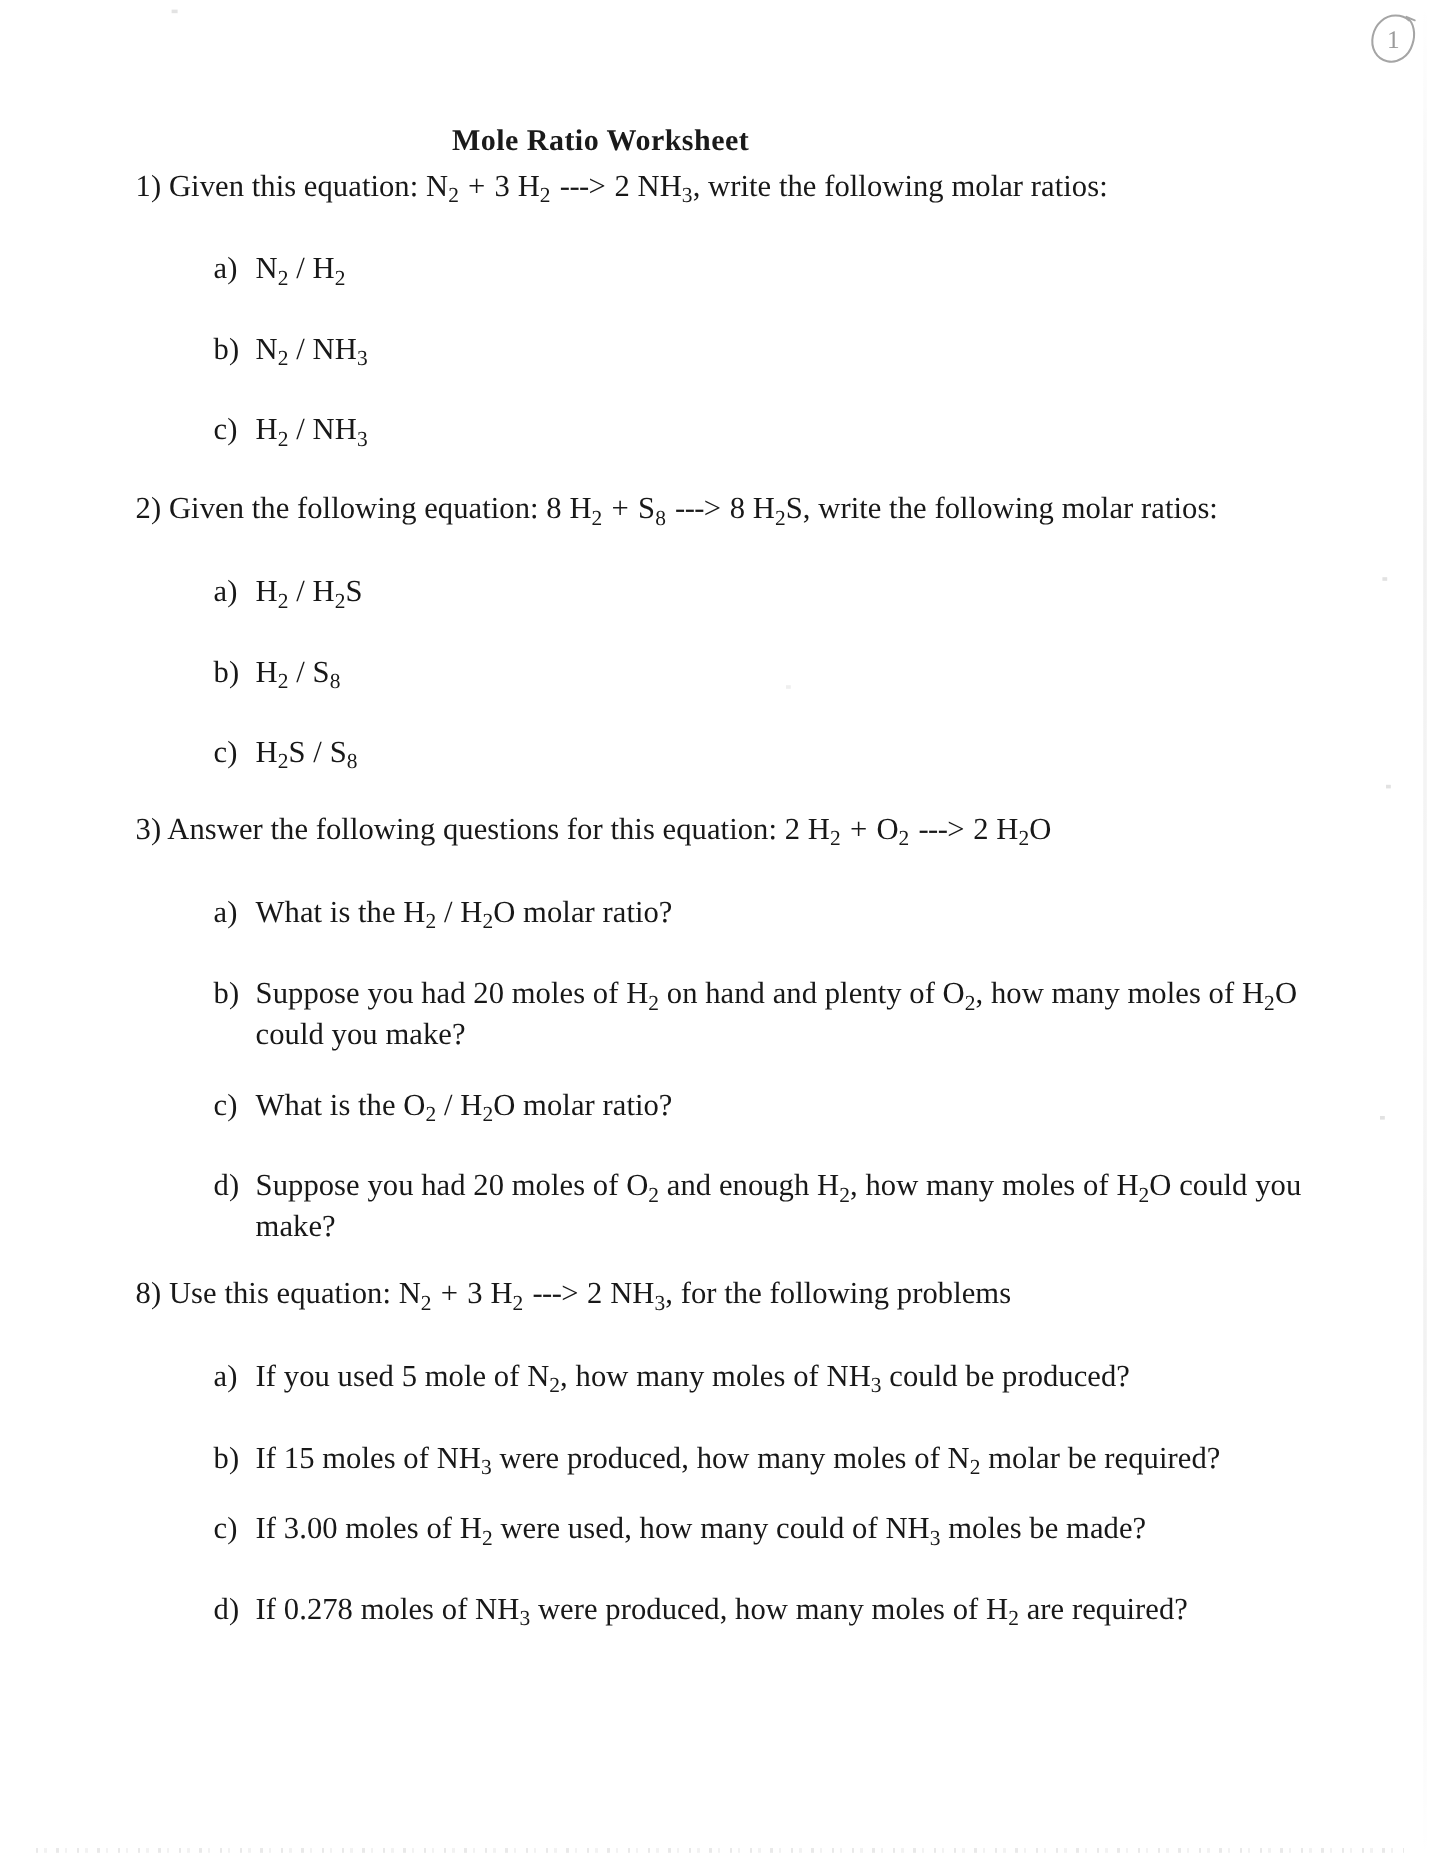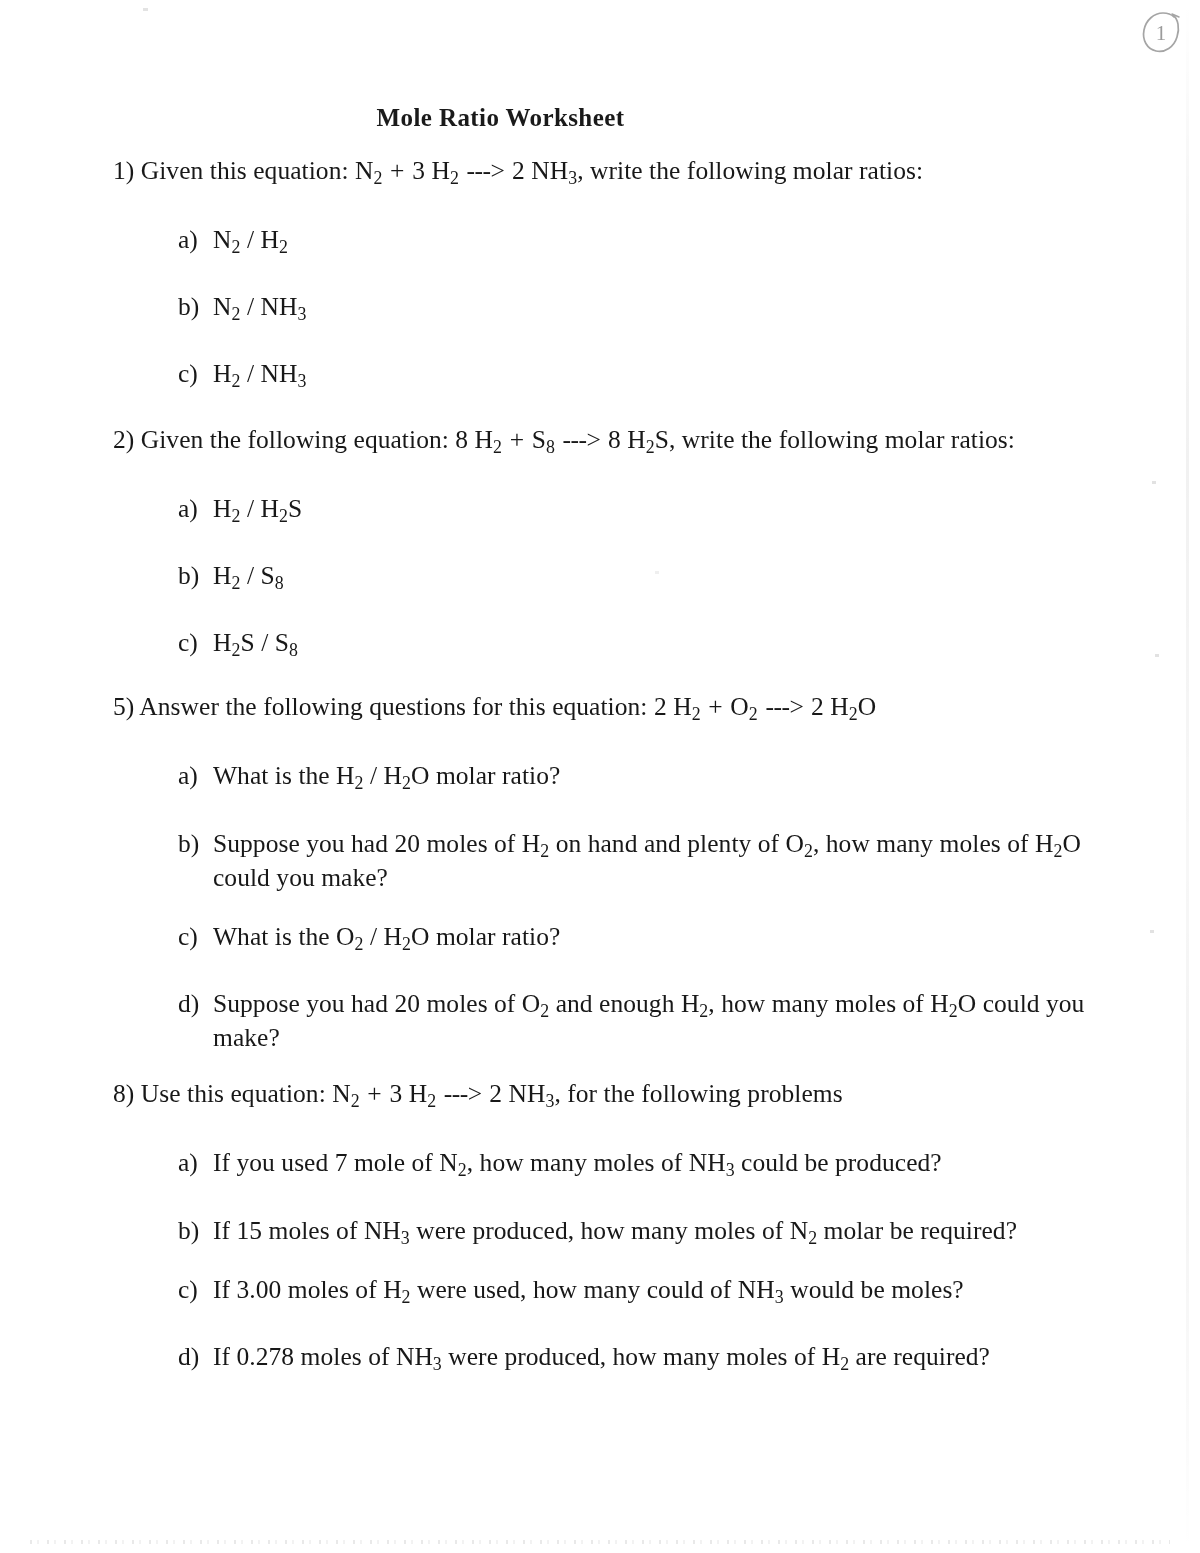--- a/index.html
+++ b/index.html
@@ -99,21 +99,21 @@
     text-align: center;
     font-size: 25px;
     font-weight: bold;
     letter-spacing: .4px;
     color: #1a1a1a;
   }
 
   .qlist {
     position: absolute;
     left: 113px;
-    top: 154px;
+    top: 138px;
     width: 1030px;
   }
 
   .q {
     font-size: 25.5px;
     line-height: 1.30;
     margin: 0 0 10px 0;
     color: #181818;
     letter-spacing: .05px;
   }
@@ -202,21 +202,21 @@
     <div class="sublist">
       <div class="sub"><span class="lbl">a)</span><span><span>H</span><sub>2</sub></span> <span>/</span> <span><span>H</span><sub>2</sub><span>S</span></span></div>
       <div class="gap-a"></div>
       <div class="sub"><span class="lbl">b)</span><span><span>H</span><sub>2</sub></span> <span>/</span> <span><span>S</span><sub>8</sub></span></div>
       <div class="gap-a"></div>
       <div class="sub"><span class="lbl">c)</span><span><span>H</span><sub>2</sub><span>S</span></span> <span>/</span> <span><span>S</span><sub>8</sub></span></div>
     </div>
 
     <div class="gap-q3"></div>
 
-    <div class="q"><span>5) Answer the following questions for this equation: </span><span>2</span> <span><span>H</span><sub>2</sub></span><span class="sp"></span><span>+</span><span class="sp"></span><span><span>O</span><sub>2</sub></span><span class="sp"></span><span class="arrow">---&gt;</span><span class="sp"></span><span>2</span> <span><span>H</span><sub>2</sub><span>O</span></span></div>
+    <div class="q"><span>3) Answer the following questions for this equation: </span><span>2</span> <span><span>H</span><sub>2</sub></span><span class="sp"></span><span>+</span><span class="sp"></span><span><span>O</span><sub>2</sub></span><span class="sp"></span><span class="arrow">---&gt;</span><span class="sp"></span><span>2</span> <span><span>H</span><sub>2</sub><span>O</span></span></div>
 
     <div class="gap-q1"></div>
 
     <div class="sublist">
       <div class="sub"><span class="lbl">a)</span><span>What is the </span><span><span>H</span><sub>2</sub></span> <span>/</span> <span><span>H</span><sub>2</sub><span>O</span></span><span> molar ratio?</span></div>
 
       <div class="gap-sub"></div>
 
       <div class="sub"><span class="lbl">b)</span><span>Suppose you had 20 moles of </span><span><span>H</span><sub>2</sub></span><span> on hand and plenty of </span><span><span>O</span><sub>2</sub></span><span>, how many moles of </span><span><span>H</span><sub>2</sub><span>O</span></span><span> could you make?</span></div>
 
@@ -229,29 +229,29 @@
       <div class="sub"><span class="lbl">d)</span><span>Suppose you had 20 moles of </span><span><span>O</span><sub>2</sub></span><span> and enough </span><span><span>H</span><sub>2</sub></span><span>, how many moles of </span><span><span>H</span><sub>2</sub><span>O</span></span><span> could you make?</span></div>
     </div>
 
     <div class="gap-q4"></div>
 
     <div class="q"><span>8) Use this equation: </span><span><span>N</span><sub>2</sub></span><span class="sp"></span><span>+</span><span class="sp"></span><span>3</span> <span><span>H</span><sub>2</sub></span><span class="sp"></span><span class="arrow">---&gt;</span><span class="sp"></span><span>2</span> <span><span>NH</span><sub>3</sub></span><span>, for the following problems</span></div>
 
     <div class="gap-q1"></div>
 
     <div class="sublist">
-      <div class="sub"><span class="lbl">a)</span><span>If you used 7 mole of </span><span><span>N</span><sub>2</sub></span><span>, how many moles of </span><span><span>NH</span><sub>3</sub></span><span> could be produced?</span></div>
+      <div class="sub"><span class="lbl">a)</span><span>If you used 5 mole of </span><span><span>N</span><sub>2</sub></span><span>, how many moles of </span><span><span>NH</span><sub>3</sub></span><span> could be produced?</span></div>
 
       <div class="gap-sub"></div>
 
       <div class="sub"><span class="lbl">b)</span><span>If 15 moles of </span><span><span>NH</span><sub>3</sub></span><span> were produced, how many moles of </span><span><span>N</span><sub>2</sub></span><span> molar be required?</span></div>
 
       <div class="gap-sub2"></div>
 
-      <div class="sub"><span class="lbl">c)</span><span>If 3.00 moles of </span><span><span>H</span><sub>2</sub></span><span> were used, how many could of </span><span><span>NH</span><sub>3</sub></span><span> would be moles?</span></div>
+      <div class="sub"><span class="lbl">c)</span><span>If 3.00 moles of </span><span><span>H</span><sub>2</sub></span><span> were used, how many could of </span><span><span>NH</span><sub>3</sub></span><span> moles be made?</span></div>
 
       <div class="gap-sub"></div>
 
       <div class="sub"><span class="lbl">d)</span><span>If 0.278 moles of </span><span><span>NH</span><sub>3</sub></span><span> were produced, how many moles of </span><span><span>H</span><sub>2</sub></span><span> are required?</span></div>
     </div>
 
   </div>
 </div>
 
 </body></html>

